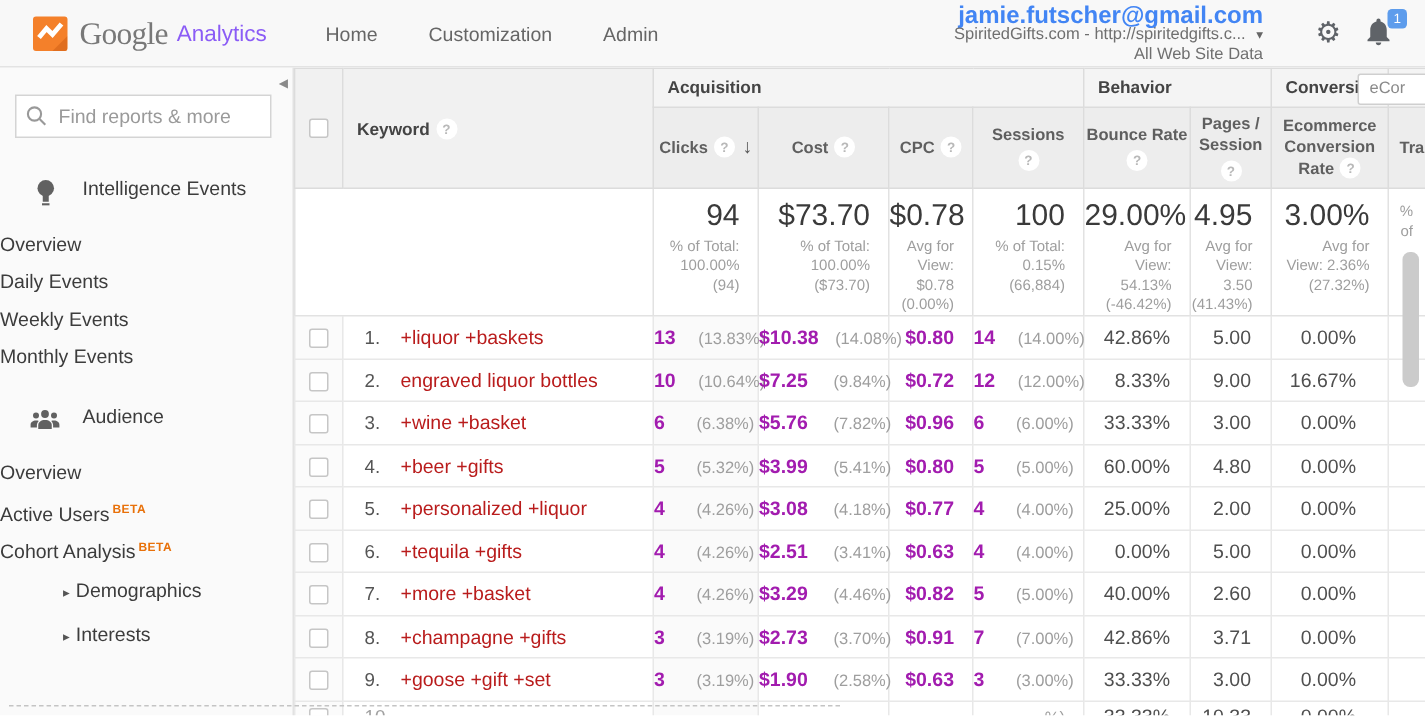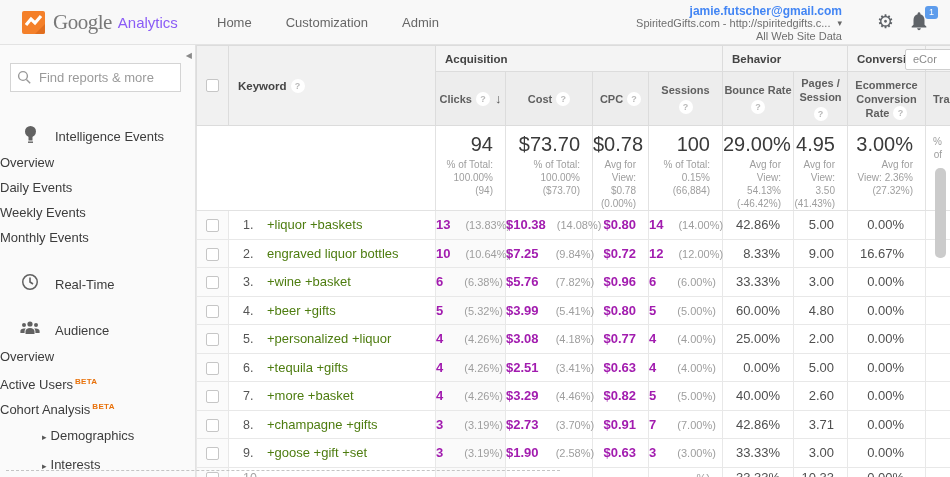--- a/index.html
+++ b/index.html
@@ -12,41 +12,41 @@
   .logo { display:flex; align-items:center; gap:8px; padding-left:22px; width:200px; }
   .logo-mark { width:23px; height:23px; background:#f4802a; border-radius:2px; position:relative; overflow:hidden; }
   .logo-mark svg { position:absolute; inset:0; }
   .logo-google { font-family:"Liberation Serif", serif; font-size:21px; color:#787878; letter-spacing:-0.5px; }
   .logo-analytics { font-size:15px; color:#8b5cf6; margin-left:-2px; }
   .nav { display:flex; height:45px; align-items:center; }
   .nav-item { padding:0 17px; font-size:13px; color:#666; height:45px; line-height:45px; position:relative; cursor:pointer; }
   .nav-item.active { color:#427fed; font-weight:bold; }
   .nav-item.active::after { content:""; position:absolute; left:6px; right:6px; bottom:0; height:4px; background:#427fed; }
   .account { position:absolute; right:108px; top:5px; text-align:right; line-height:12px; }
-  .acct-email { font-size:12px; font-weight:bold; color:#4285f4; display:block; }
+  .acct-email { font-size:16px; font-weight:bold; color:#4285f4; display:block; }
   .acct-prop-row { display:flex; align-items:center; justify-content:flex-end; gap:7px; }
   .acct-prop, .acct-view { font-size:11px; color:#6f6f6f; }
   .acct-caret { font-size:9px; color:#666; }
   .gear { position:absolute; right:56px; top:10px; font-size:19px; color:#5f6368; cursor:pointer; }
   .bell-wrap { position:absolute; right:14px; top:10px; width:28px; height:26px; cursor:pointer; }
   .badge { position:absolute; right:-2px; top:-4px; min-width:13px; height:13px; background:#5d9cec; color:#fff;
     font-size:9px; line-height:13px; text-align:center; border-radius:3px; padding:0 2px; }
 
   
   .sidebar { position:absolute; top:45px; left:0; width:196px; bottom:0; background:#fafafa; border-right:1px solid #e2e2e2; }
   .collapse-btn { position:absolute; right:3px; top:6px; font-size:8px; color:#8a8a8a; cursor:pointer; }
   .search-wrap { position:relative; margin:18px 14px 0 10px; }
   .search-input { width:100%; height:29px; border:1px solid #d4d4d4; background:#fff; padding:0 6px 0 28px;
     font-size:13px; color:#333; font-family:"Liberation Sans", sans-serif; }
   .search-input::placeholder { color:#9a9a9a; }
   .search-icon { position:absolute; left:7px; top:7px; }
   .side-section { margin-top:26px; }
   .side-section.tight { margin-top:16px; }
   .side-section.mid { margin-top:20px; }
-  .side-head { height:26px; display:flex; align-items:flex-end; gap:15px; padding-left:20px;
+  .side-head { height:26px; display:flex; align-items:flex-start; gap:15px; padding-left:20px;
     font-size:13px; color:#3c3c3c; cursor:pointer; }
   .side-icon { width:20px; height:20px; display:inline-flex; align-items:center; justify-content:center; }
   .side-sub { margin-top:6px; }
   .side-sub a { display:block; height:25px; line-height:25px; font-size:13px;
     color:#3c3c3c; text-decoration:none; cursor:pointer; white-space:nowrap; }
   .side-sub a.expandable { padding-left:42px; margin-top:4px; }
   .tri { font-size:9px; color:#555; margin-right:4px; }
   .beta { font-size:8px; color:#e8710a; font-weight:bold; letter-spacing:.3px; vertical-align:super; margin-left:2px; }
 
   
@@ -69,21 +69,21 @@
     padding:7px 12px 0 0; border-color:#e2e2e2; }
   td.totals-blank { background:#fafafa; }
   .t-val { display:block; font-size:20px; color:#3a3a3a; }
   .t-sub { display:block; font-size:10px; color:#9e9e9e; line-height:13px; margin-top:2px; white-space:pre-line; }
   tbody td { height:28.5px; border-color:#e8e8e8; font-size:13px; color:#444; background:#fff; }
   td.c-cb, th.hd-cb { text-align:center; background:#fbfbfb; }
   .cb { width:13px; height:13px; border:1px solid #c6c6c6; border-radius:2px; background:#fff;
     display:inline-block; vertical-align:middle; cursor:pointer; }
   td.c-kw { padding-left:14px; white-space:nowrap; overflow:hidden; }
   .rank { display:inline-block; width:24px; color:#555; font-size:12.5px; }
-  .kw-link { color:#4d7c0f; text-decoration:none; font-size:13px; cursor:pointer; }
+  .kw-link { color:#b91c1c; text-decoration:none; font-size:13px; cursor:pointer; }
   td.c-num { text-align:right; padding-right:12px; white-space:nowrap; }
   td.c-clicks { background:#fafafa; }
   .val { font-weight:bold; color:#a21caf; }
   .pct { font-size:11px; color:#9e9e9e; display:inline-block; text-align:right; }
   .pw56 { width:56px; } .pw52 { width:52px; }
   td.c-plain { text-align:right; padding-right:13px; color:#4f4f4f; }
   td.c-ecr { padding-right:21px; }
   td.c-extra { background:#fff; }
   tr.partial td { vertical-align:top; padding-top:2px; }
   tr.partial .kw-link, tr.partial .rank { opacity:.55; }
@@ -155,31 +155,20 @@
       <span>Intelligence Events</span>
     </div>
     <div class="side-sub">
       <a>Overview</a>
       <a>Daily Events</a>
       <a>Weekly Events</a>
       <a>Monthly Events</a>
     </div>
   </div>
 
-  <div class="side-section tight">
-    <div class="side-head">
-      <span class="side-icon">
-        <svg width="18" height="18" viewBox="0 0 18 18">
-            <path fill="#616161" d="M9 1a8 8 0 1 0 0 16 8 8 0 0 0 0-16zm0 14.5A6.5 6.5 0 1 1 9 2.5a6.5 6.5 0 0 1 0 13z"></path>
-            <polyline points="9,4.5 9,9 12,11" fill="none" stroke="#616161" stroke-width="1.6"></polyline>
-          </svg>
-      </span>
-      <span>Real-Time</span>
-    </div>
-  </div>
 
   <div class="side-section mid">
     <div class="side-head">
       <span class="side-icon">
         <svg width="20" height="16" viewBox="0 0 20 16">
             <circle cx="10" cy="4" r="2.6" fill="#616161"></circle>
             <circle cx="4" cy="5" r="2" fill="#616161"></circle>
             <circle cx="16" cy="5" r="2" fill="#616161"></circle>
             <path fill="#616161" d="M10 8c-2.6 0-4.5 1.4-4.5 3.4V14h9v-2.6C14.5 9.4 12.6 8 10 8z"></path>
             <path fill="#616161" d="M4 8.4c-2 0-3.6 1.1-3.6 2.7V13H4.6v-1.6c0-1.1.5-2.1 1.3-2.8-.5-.1-1.2-.2-1.9-.2zM16 8.4c-.7 0-1.4.1-1.9.2.8.7 1.3 1.7 1.3 2.8V13h4.2v-1.9c0-1.6-1.6-2.7-3.6-2.7z"></path>

